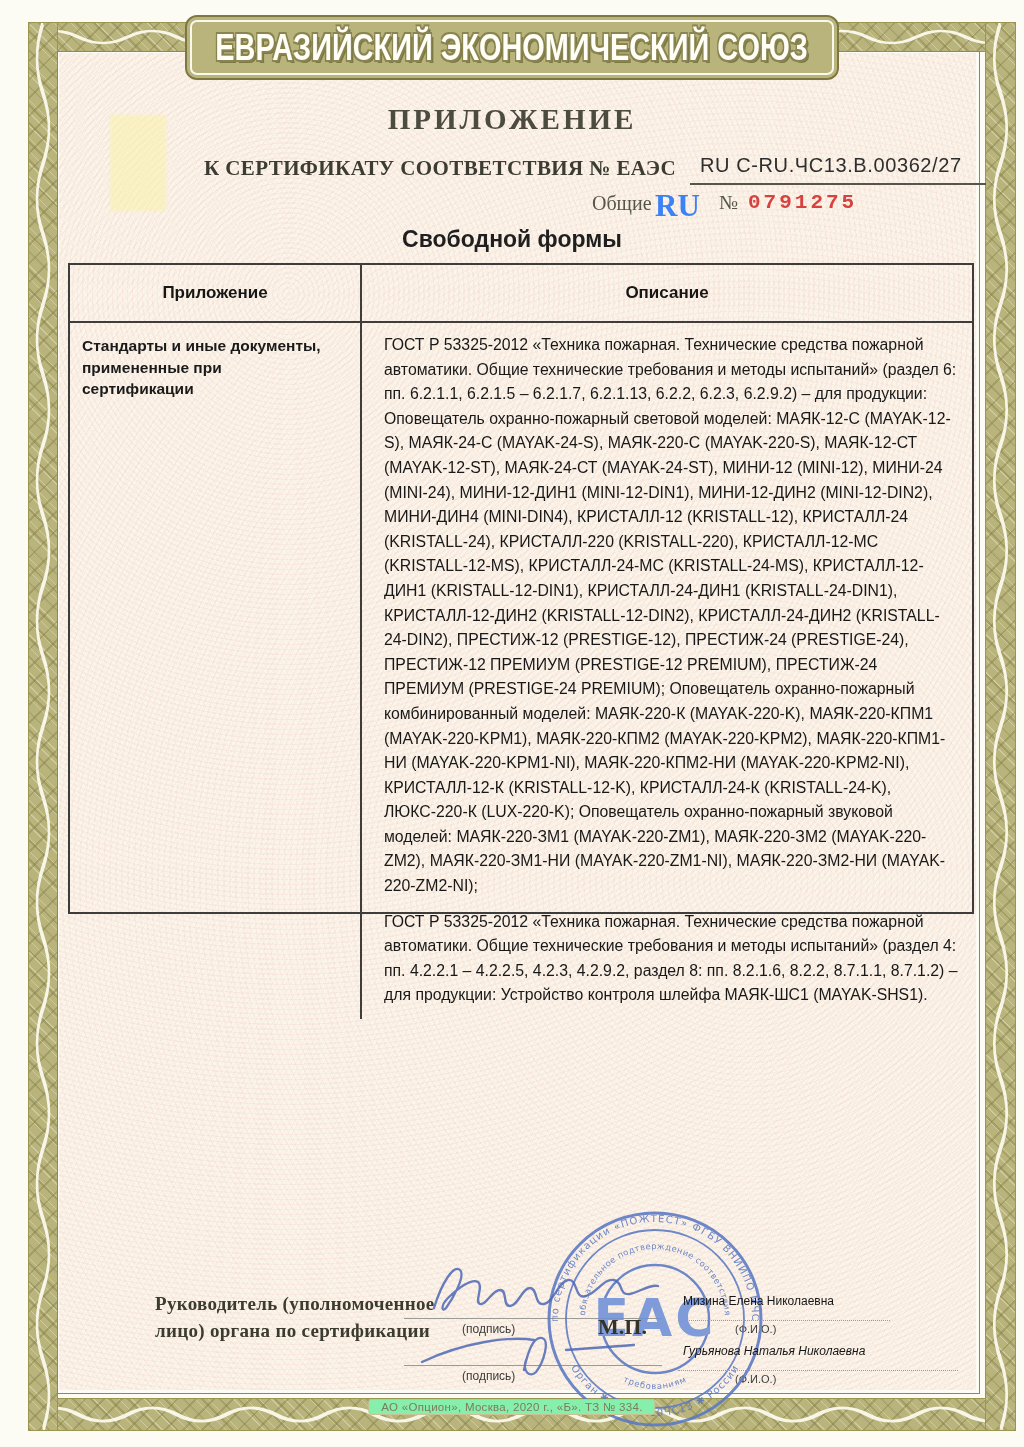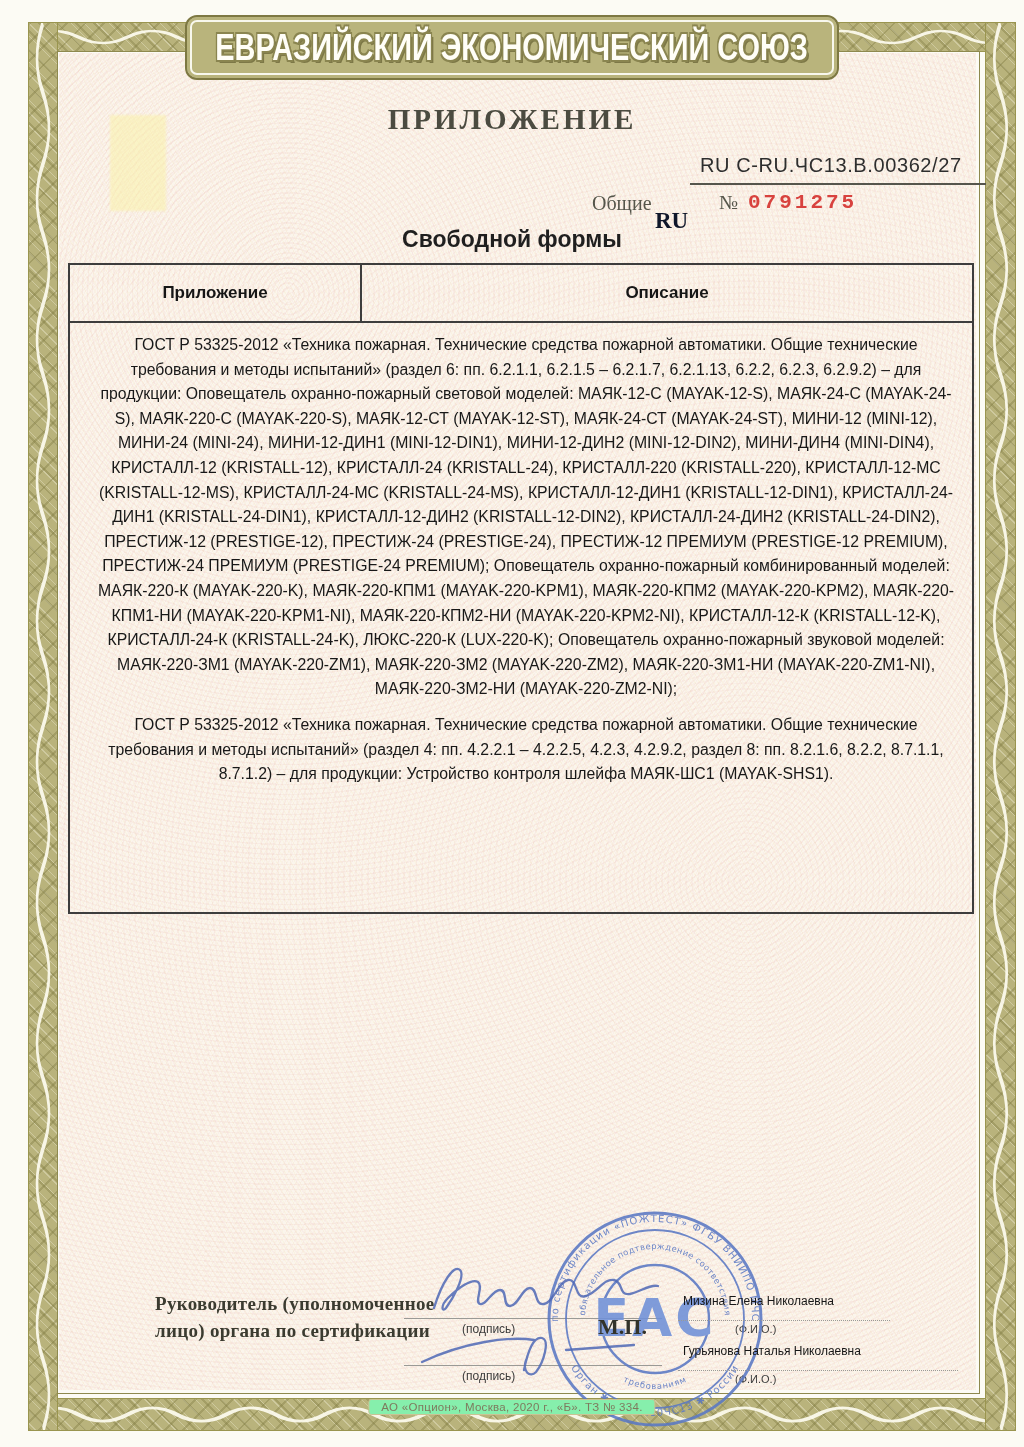--- a/index.html
+++ b/index.html
@@ -46,53 +46,53 @@
 
   
   .doc-title{position:absolute;left:0;top:102px;width:1024px;text-align:center;z-index:2;
     font-family:"Liberation Serif",serif;font-weight:bold;font-size:30px;letter-spacing:3px;
     color:#4b4b40;transform:scaleX(.97);}
   .cert-line-label{position:absolute;left:204px;top:156px;z-index:2;
     font-family:"Liberation Serif",serif;font-weight:bold;font-size:21px;color:#3c3c33;letter-spacing:.4px;}
   .cert-number{position:absolute;left:700px;top:154px;z-index:2;font-size:20px;color:#2e2e2e;letter-spacing:.6px;}
   .cert-underline{position:absolute;left:690px;top:183px;width:296px;height:1.5px;background:#55554c;z-index:2;}
   .series-label{position:absolute;left:592px;top:192px;z-index:2;font-family:"Liberation Serif",serif;font-size:20px;color:#55554a;}
-  .series-value{position:absolute;left:655px;top:188px;z-index:2;font-family:"Liberation Serif",serif;font-weight:bold;font-size:23px;color:#0f172a;margin-top:20px;}
+  .series-value{position:absolute;left:655px;top:188px;z-index:2;font-family:"Liberation Serif",serif;font-weight:bold;font-size:31px;color:#3b82f6;}
   .number-sign{position:absolute;left:719px;top:191px;z-index:2;font-family:"Liberation Serif",serif;font-size:20px;color:#55554a;}
   .number-value{position:absolute;left:748px;top:191px;z-index:2;font-family:"Liberation Mono",monospace;font-weight:bold;font-size:21px;letter-spacing:3px;color:#d8423e;}
   .form-type{position:absolute;left:0;top:226px;width:1024px;text-align:center;z-index:2;
     font-weight:bold;font-size:23px;color:#1f1f1f;}
 
   
   .apx-table{position:absolute;left:68px;top:263px;width:906px;height:651px;border:2px solid #3d3d3d;z-index:2;
     display:flex;flex-direction:column;box-sizing:border-box;}
   .apx-header{display:flex;height:56px;border-bottom:2px solid #3d3d3d;flex:none;}
   .apx-body{display:flex;flex:1;}
   .col1{width:292px;flex:none;border-right:2px solid #3d3d3d;box-sizing:border-box;}
-  .col2{flex:1;box-sizing:border-box;text-align:center;}
+  .col2{flex:1;box-sizing:border-box;}
   .hdr-cell{display:flex;align-items:center;justify-content:center;
     font-weight:bold;font-size:17px;color:#161616;}
   .cell1{padding:12px 24px 0 12px;font-weight:bold;font-size:15.5px;line-height:21.5px;color:#1a1a1a;}
   .cell2{padding:10px 12px 0 14px;font-size:15.8px;line-height:24.6px;color:#181818;}
   .cell2 p{margin:0 0 11px 8px;}
 
   
   .serif-label{position:absolute;z-index:3;font-family:"Liberation Serif",serif;font-weight:bold;
     font-size:19px;line-height:27px;color:#3b3b30;letter-spacing:.3px;}
   .leader-label{left:155px;top:1290px;width:285px;}
   .expert-label{left:155px;top:1350px;width:290px;}
   .sig-line{position:absolute;z-index:3;border-top:1px solid #9a9a96;}
   .sig-line-1{left:404px;top:1318px;width:258px;}
   .sig-line-2{left:404px;top:1365px;width:258px;}
   .under-note{position:absolute;z-index:3;font-size:12px;color:#3c3c3c;}
   .podpis-1{left:462px;top:1322px;}
   .podpis-2{left:462px;top:1369px;}
   .name{position:absolute;z-index:8;font-size:12px;color:#161616;white-space:nowrap;}
   .name-1{left:683px;top:1294px;}
-  .name-2{left:683px;top:1344px;}
+  .name-2{left:683px;top:1344px;font-style:italic;}
   .name-line{position:absolute;z-index:8;border-top:1px dotted #9a9a96;}
   .name-line-1{left:678px;top:1320px;width:212px;}
   .name-line-2{left:678px;top:1370px;width:280px;}
   .fio-1{left:735px;top:1323px;font-size:11px;}
   .fio-2{left:735px;top:1373px;font-size:11px;}
   .mp-mark{position:absolute;left:598px;top:1314px;z-index:7;font-family:"Liberation Serif",serif;
     font-weight:bold;font-size:22px;color:#33332a;}
 
   
   .stamp-svg{position:absolute;left:543px;top:1207px;width:224px;height:224px;z-index:6;opacity:.88;}
@@ -134,34 +134,36 @@
       <path d="M14,0 Q2,10 14,20 T14,40 T14,60 T14,80 T14,100 T14,120 T14,140 T14,160 T14,180 T14,200 T14,220 T14,240 T14,260 T14,280 T14,300 T14,320 T14,340 T14,360 T14,380 T14,400" fill="none" stroke="#fffdf2" stroke-width="2.6" opacity=".9"></path>
     </svg>
   </div>
   <div class="inner-frame"></div>
 
   <div class="banner">
     <div class="banner-text">ЕВРАЗИЙСКИЙ ЭКОНОМИЧЕСКИЙ СОЮЗ</div>
   </div>
 
   <div class="doc-title">ПРИЛОЖЕНИЕ</div>
+  <div class="cert-line-label">К СЕРТИФИКАТУ СООТВЕТСТВИЯ № ЕАЭС</div>
   <div class="cert-number">RU C-RU.ЧС13.В.00362/27</div>
   <div class="cert-underline"></div>
   <div class="series-label">Общие</div>
   <div class="series-value">RU</div>
   <div class="number-sign">№</div>
   <div class="number-value">0791275</div>
   <div class="form-type">Свободной формы</div>
 
   <div class="apx-table">
     <div class="apx-header">
       <div class="col1 hdr-cell">Приложение</div>
       <div class="col2 hdr-cell">Описание</div>
     </div>
     <div class="apx-body">
+      <div class="col1 cell1">Стандарты и иные документы, примененные при сертификации</div>
       <div class="col2 cell2">
         <p>ГОСТ Р 53325-2012 «Техника пожарная. Технические средства пожарной автоматики. Общие технические требования и методы испытаний» (раздел 6: пп. 6.2.1.1, 6.2.1.5 – 6.2.1.7, 6.2.1.13, 6.2.2, 6.2.3, 6.2.9.2) – для продукции: Оповещатель охранно-пожарный световой моделей: МАЯК-12-С (MAYAK-12-S), МАЯК-24-С (MAYAK-24-S), МАЯК-220-С (MAYAK-220-S), МАЯК-12-СТ (MAYAK-12-ST), МАЯК-24-СТ (MAYAK-24-ST), МИНИ-12 (MINI-12), МИНИ-24 (MINI-24), МИНИ-12-ДИН1 (MINI-12-DIN1), МИНИ-12-ДИН2 (MINI-12-DIN2), МИНИ-ДИН4 (MINI-DIN4), КРИСТАЛЛ-12 (KRISTALL-12), КРИСТАЛЛ-24 (KRISTALL-24), КРИСТАЛЛ-220 (KRISTALL-220), КРИСТАЛЛ-12-МС (KRISTALL-12-MS), КРИСТАЛЛ-24-МС (KRISTALL-24-MS), КРИСТАЛЛ-12-ДИН1 (KRISTALL-12-DIN1), КРИСТАЛЛ-24-ДИН1 (KRISTALL-24-DIN1), КРИСТАЛЛ-12-ДИН2 (KRISTALL-12-DIN2), КРИСТАЛЛ-24-ДИН2 (KRISTALL-24-DIN2), ПРЕСТИЖ-12 (PRESTIGE-12), ПРЕСТИЖ-24 (PRESTIGE-24), ПРЕСТИЖ-12 ПРЕМИУМ (PRESTIGE-12 PREMIUM), ПРЕСТИЖ-24 ПРЕМИУМ (PRESTIGE-24 PREMIUM); Оповещатель охранно-пожарный комбинированный моделей: МАЯК-220-К (MAYAK-220-K), МАЯК-220-КПМ1 (MAYAK-220-KPM1), МАЯК-220-КПМ2 (MAYAK-220-KPM2), МАЯК-220-КПМ1-НИ (MAYAK-220-KPM1-NI), МАЯК-220-КПМ2-НИ (MAYAK-220-KPM2-NI), КРИСТАЛЛ-12-К (KRISTALL-12-K), КРИСТАЛЛ-24-К (KRISTALL-24-K), ЛЮКС-220-К (LUX-220-K); Оповещатель охранно-пожарный звуковой моделей: МАЯК-220-ЗМ1 (MAYAK-220-ZM1), МАЯК-220-ЗМ2 (MAYAK-220-ZM2), МАЯК-220-ЗМ1-НИ (MAYAK-220-ZM1-NI), МАЯК-220-ЗМ2-НИ (MAYAK-220-ZM2-NI);</p>
         <p>ГОСТ Р 53325-2012 «Техника пожарная. Технические средства пожарной автоматики. Общие технические требования и методы испытаний» (раздел 4: пп. 4.2.2.1 – 4.2.2.5, 4.2.3, 4.2.9.2, раздел 8: пп. 8.2.1.6, 8.2.2, 8.7.1.1, 8.7.1.2) – для продукции: Устройство контроля шлейфа МАЯК-ШС1 (MAYAK-SHS1).</p>
       </div>
     </div>
   </div>
 
   <div class="serif-label leader-label">Руководитель (уполномоченное лицо) органа по сертификации</div>
   <div class="sig-line sig-line-1"></div>
   <div class="under-note podpis-1">(подпись)</div>

